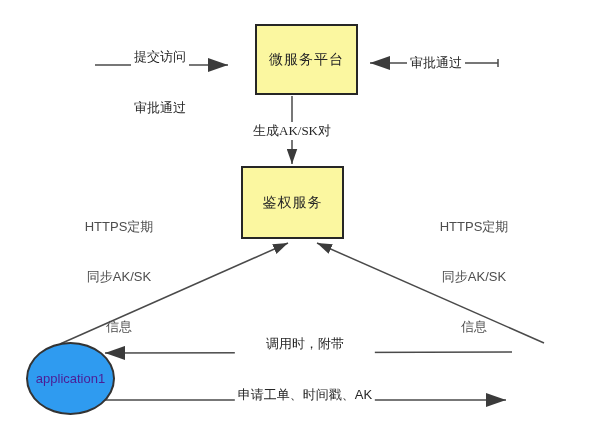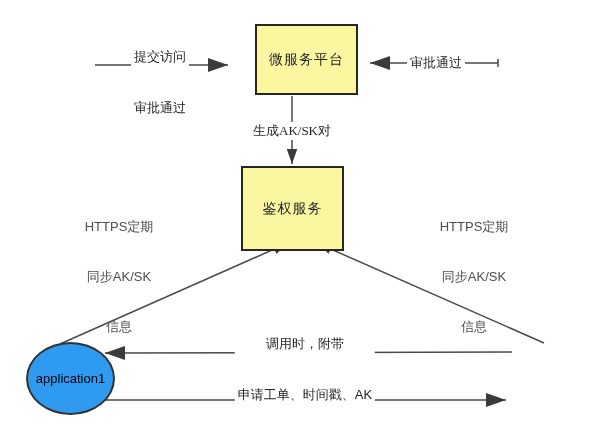--- a/index.html
+++ b/index.html
@@ -22,32 +22,32 @@
     background: #FBF7A0;
     border: 2px solid #262626;
     display: flex;
     align-items: center;
     justify-content: center;
     font-size: 14px;
     color: #262626;
     letter-spacing: 1px;
   }
   #node-platform { left: 255px; top: 24px;  width: 103px; height: 71px; }
-  #node-auth     { left: 241px; top: 166px; width: 103px; height: 85px; }
+  #node-auth     { left: 241px; top: 166px; width: 103px; height: 73px; }
   .node-ellipse {
     position: absolute;
     box-sizing: border-box;
     background: #2F9BF0;
     border: 2px solid #333333;
     border-radius: 50%;
     display: flex;
     align-items: center;
     justify-content: center;
     font-size: 13px;
-    color: #000000;
+    color: #4c1d95;
   }
   #node-app1 { left: 26px;  top: 342px; width: 89px; height: 73px; }
   #node-app2 { left: 498px; top: 342px; width: 91px; height: 73px; }
   .edge-label {
     position: absolute;
     transform: translate(-50%, -50%);
     text-align: center;
     font-size: 13px;
     line-height: 16px;
     color: #262626;

